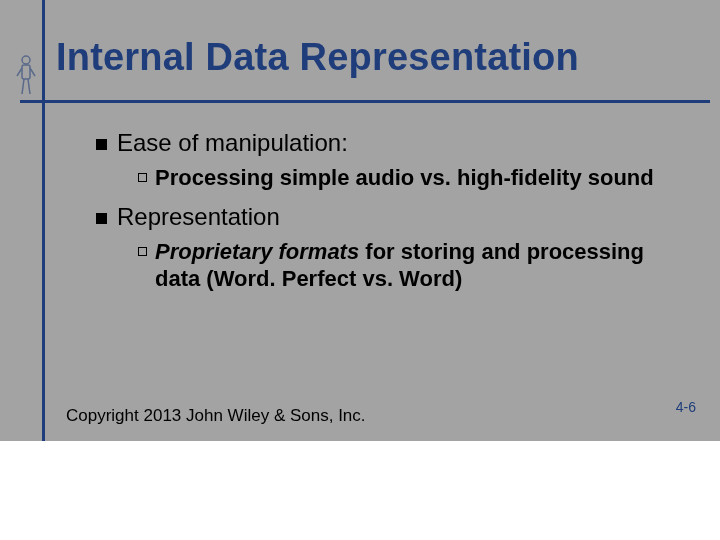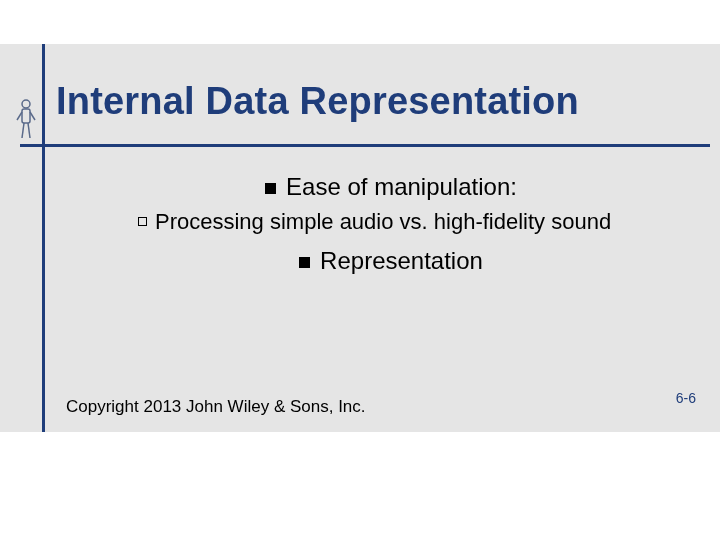--- a/index.html
+++ b/index.html
@@ -1,23 +1,22 @@
 <!DOCTYPE html>
 <html><head>
 <meta charset="utf-8">
 <style>
   * { margin: 0; padding: 0; box-sizing: border-box; }
   html, body { width: 720px; height: 540px; background: #fff; font-family: Arial, Helvetica, sans-serif; }
   .slide {
     position: relative;
     width: 720px;
-    height: 388px;
-    background: #e5e5e5;
+    height: 441px;
+    background: #a3a3a3;
     overflow: hidden;
-    margin-top: 44px;
   }
   .left-decor-bar {
     position: absolute;
     left: 42px;
     top: 0;
     width: 3px;
     height: 540px;
     background: #1f3d7a;
   }
   .left-decor-icon {
@@ -50,33 +49,33 @@
     position: absolute;
     left: 96px;
     top: 128px;
     width: 590px;
     color: #000;
     font-size: 24px;
     line-height: 1.22;
   }
   .lvl1 {
     margin-bottom: 8px;
-    text-align: center;
   }
   .lvl1 .bullet-sq {
     display: inline-block;
     width: 11px; height: 11px;
     background: #000;
     margin-right: 10px;
     vertical-align: 1px;
   }
   .lvl2 {
     margin-left: 42px;
     margin-bottom: 10px;
     font-size: 22px;
+    font-weight: bold;
   }
   .lvl2 .bullet-outline {
     display: inline-block;
     width: 9px; height: 9px;
     border: 1.5px solid #000;
     margin-right: 8px;
     vertical-align: 2px;
     box-sizing: border-box;
   }
   .lvl2 .text { display: inline; }
@@ -128,19 +127,25 @@
     <div class="lvl2">
       <div class="lvl2-wrap">
         <span class="bullet-outline"></span>
         <span class="text"><span>Processing simple audio vs. high-fidelity sound</span></span>
       </div>
     </div>
 
     <div class="lvl1">
       <span class="bullet-sq"></span><span>Representation</span>
     </div>
+    <div class="lvl2">
+      <div class="lvl2-wrap">
+        <span class="bullet-outline"></span>
+        <span class="text"><span class="italic">Proprietary formats</span><span> for storing and processing data (Word. Perfect vs. Word)</span></span>
+      </div>
+    </div>
 
   </div>
 
   <div class="footer-left">Copyright 2013 John Wiley &amp; Sons, Inc.</div>
-  <div class="footer-right">6-6</div>
+  <div class="footer-right">4-6</div>
 
 </div>
 
 </body></html>

